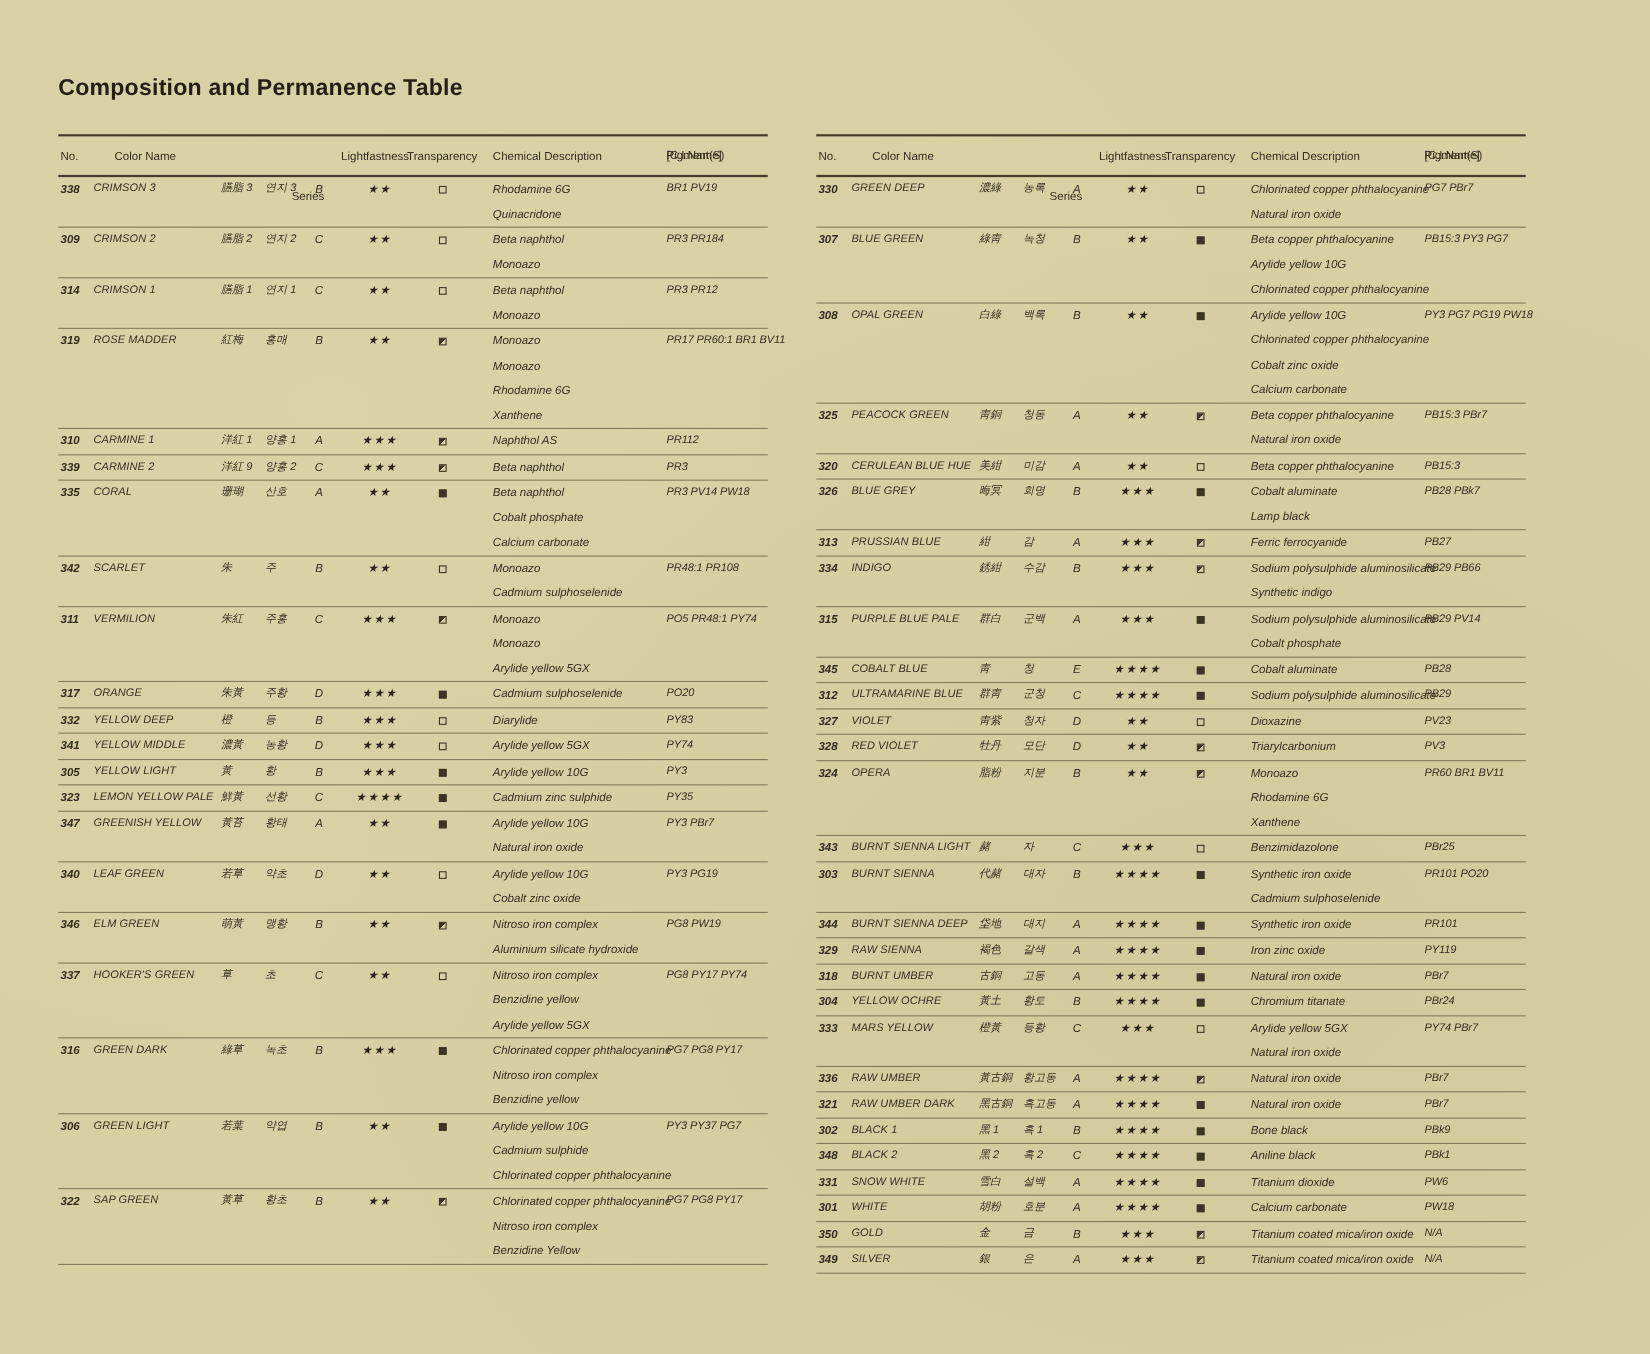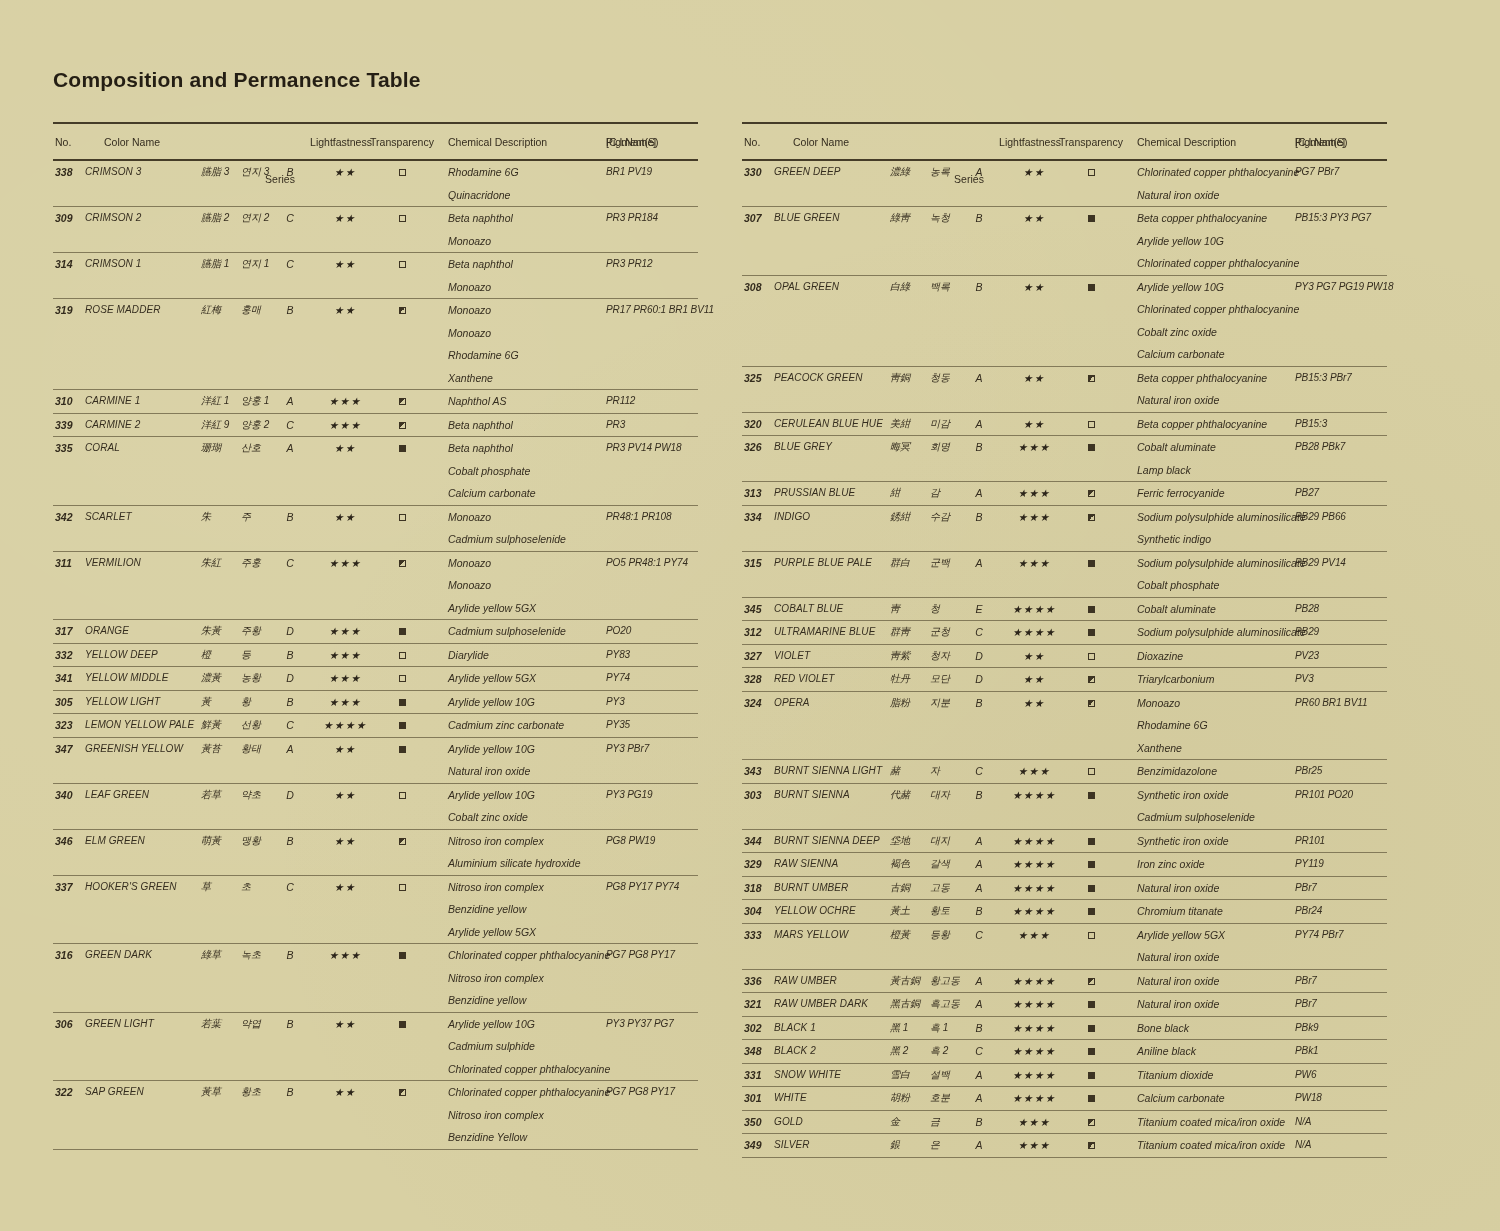--- a/index.html
+++ b/index.html
@@ -257,21 +257,21 @@
           </div>
           <div class="row">
             <div class="c-no">323</div>
             <div class="c-name">LEMON YELLOW PALE</div>
             <div class="c-cjk">鮮黃</div>
             <div class="c-kr">선황</div>
             <div class="c-series">C</div>
             <div class="c-lf">★★★★</div>
             <div class="c-tr"><span class="sq opaque"></span></div>
             <div class="c-chem">
-              <div class="chem-line">Cadmium zinc carbonate</div>
+              <div class="chem-line">Cadmium zinc sulphide</div>
             </div>
             <div class="c-pig">PY35</div>
           </div>
           <div class="row">
             <div class="c-no">347</div>
             <div class="c-name">GREENISH YELLOW</div>
             <div class="c-cjk">黃苔</div>
             <div class="c-kr">황태</div>
             <div class="c-series">A</div>
             <div class="c-lf">★★</div>

